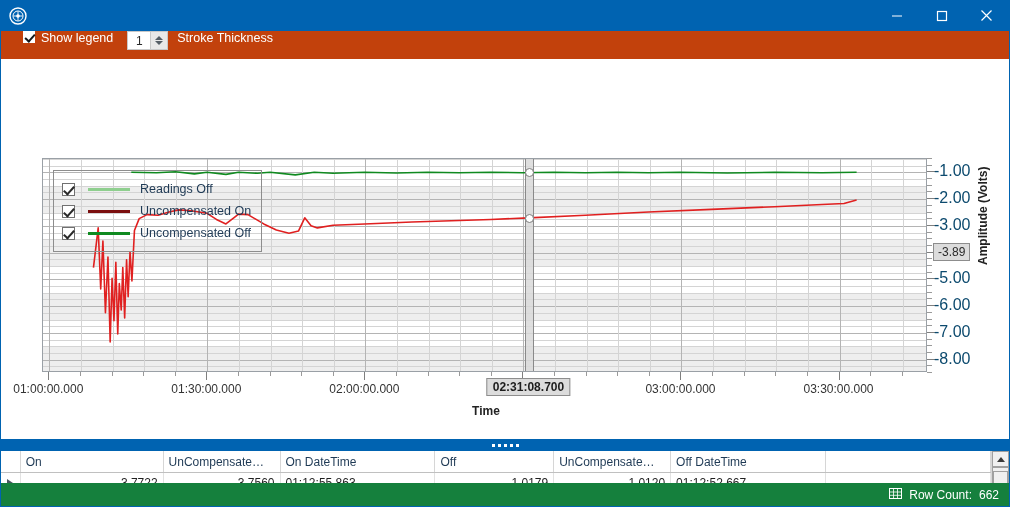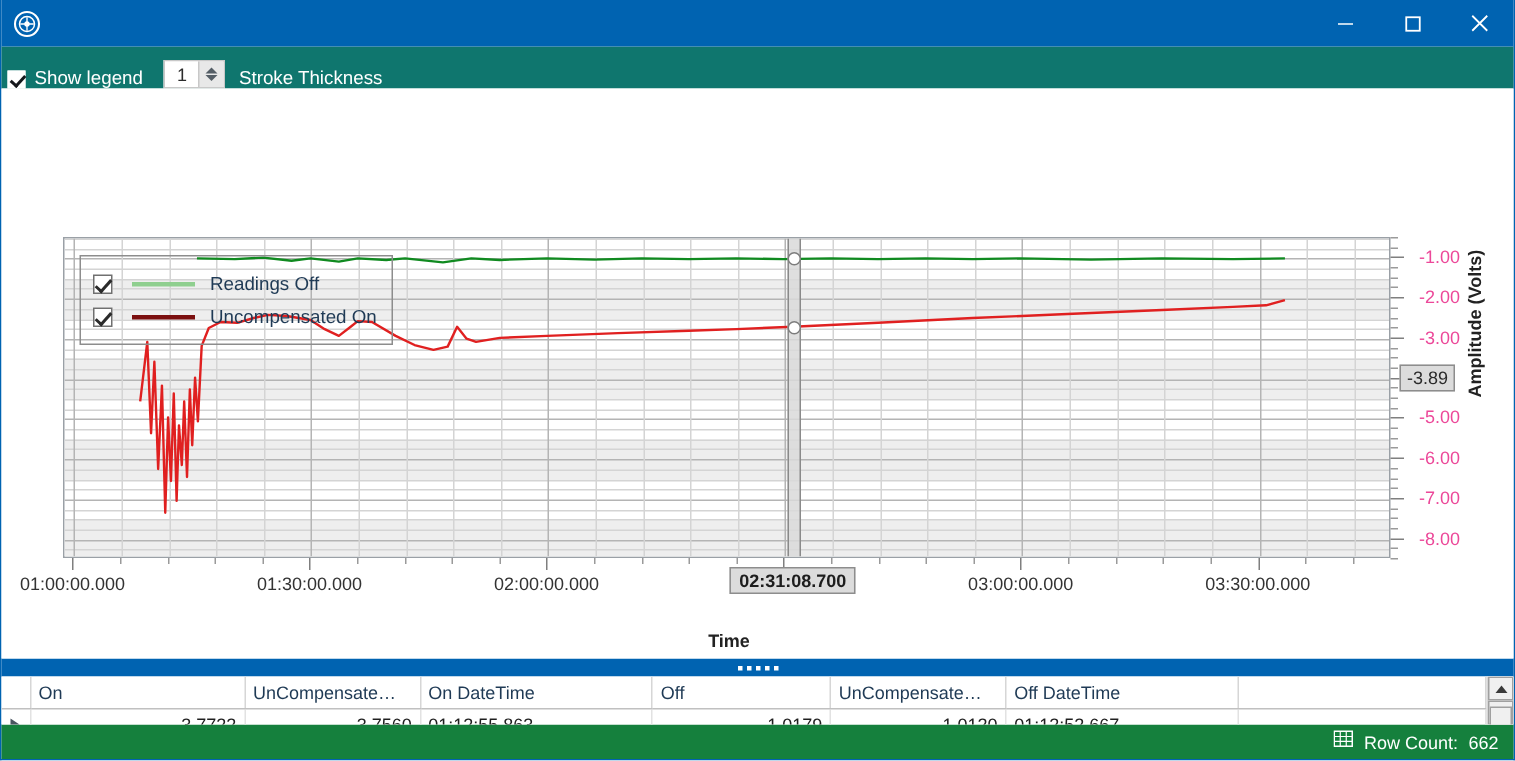--- a/index.html
+++ b/index.html
@@ -52,24 +52,24 @@
   }
   .win-btn {
     width: 45px; height: 31px;
     display: flex; align-items: center; justify-content: center;
     color: #ffffff;
   }
 
   
   .toolbar {
     height: 28px;
-    background: #0f766e;
-    display: flex;
-    align-items: flex-end;
-    padding-left: 4px;
+    background: #c2410c;
+    display: flex;
+    align-items: flex-start;
+    padding-left: 22px;
     flex: 0 0 auto;
     gap: 0px;
   }
   .chk-box {
     width: 12px; height: 12px;
     background: #ffffff;
     border: 1px solid #ffffff;
     box-sizing: border-box;
     position: relative;
     flex: 0 0 auto;
@@ -207,23 +207,23 @@
     background: #7f7f7f;
   }
   .y-tick-minor {
     position: absolute;
     left: 0;
     width: 5px; height: 1px;
     background: #9a9a9a;
   }
   .y-label {
     position: absolute;
-    left: 19px;
-    font-size: 12px;
-    color: #ec4899;
+    left: 7px;
+    font-size: 16px;
+    color: #0c4a6e;
     transform: translateY(-50%);
     white-space: nowrap;
   }
   .y-axis-title {
     position: absolute;
     left: 975px; top: 206px;
     font-size: 12px;
     font-weight: bold;
     color: #222222;
     transform: rotate(-90deg);
@@ -276,21 +276,21 @@
     border: 1px solid #8d8d8d;
     font-size: 12px;
     font-weight: bold;
     color: #1d1d1d;
     padding: 1px 5px;
     white-space: nowrap;
     z-index: 5;
   }
   .x-axis-title {
     position: absolute;
-    left: 0; top: 361px;
+    left: 0; top: 345px;
     width: 970px;
     text-align: center;
     font-size: 12px;
     font-weight: bold;
     color: #222222;
   }
 
   
   .legend {
     position: absolute;
@@ -673,20 +673,25 @@
       <div class="legend-row">
         <div class="legend-chk"></div>
         <div class="legend-swatch" id="sw2" style="background: rgb(143, 207, 143);"></div>
         <div class="legend-text">Readings Off</div>
       </div>
       <div class="legend-row">
         <div class="legend-chk"></div>
         <div class="legend-swatch" id="sw1" style="background: rgb(123, 15, 15);"></div>
         <div class="legend-text">Uncompensated On</div>
       </div>
+      <div class="legend-row">
+        <div class="legend-chk"></div>
+        <div class="legend-swatch" id="sw3" style="background: rgb(16, 138, 32);"></div>
+        <div class="legend-text">Uncompensated Off</div>
+      </div>
     </div>
 
   </div>
 
   <div class="splitter">
     <div class="splitter-dot"></div>
     <div class="splitter-dot"></div>
     <div class="splitter-dot"></div>
     <div class="splitter-dot"></div>
     <div class="splitter-dot"></div>

